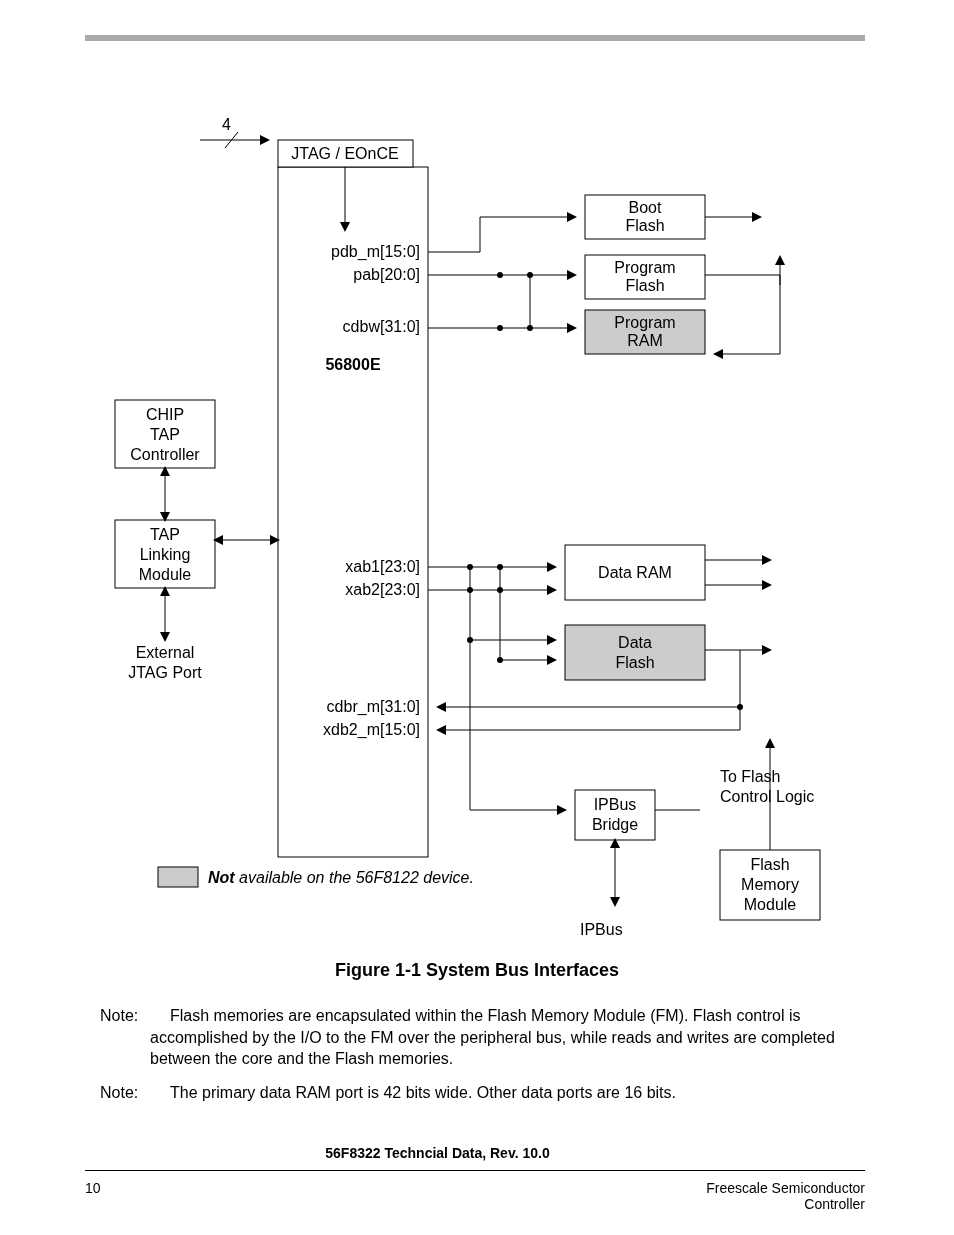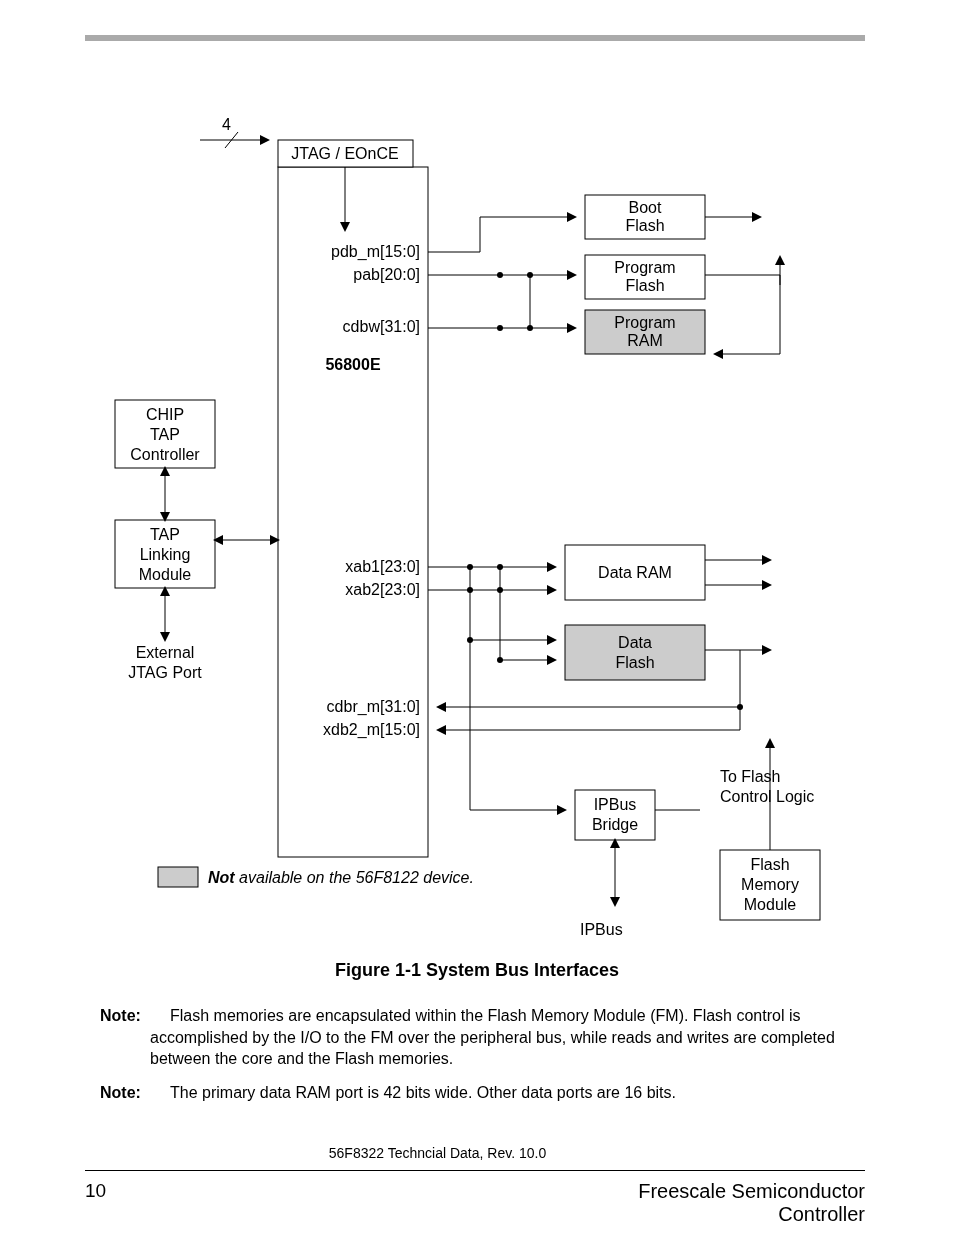--- a/index.html
+++ b/index.html
@@ -5,26 +5,26 @@
   html,body{margin:0;padding:0;background:#fff;font-family:Arial,Helvetica,sans-serif;color:#000}
   .page{width:954px;height:1235px;position:relative;margin:0 auto;background:#fff}
   .topbar{position:absolute;left:85px;top:35px;width:780px;height:6px;background:#aaa}
   .svgwrap{position:absolute;left:0;top:0}
   svg text{font-family:Arial,Helvetica,sans-serif}
   .lab{font-size:16px}
   .lab-r{font-size:16px;text-anchor:end}
   .lab-b{font-size:16px;font-weight:bold}
   .caption{position:absolute;left:0;width:954px;text-align:center;font-weight:bold;font-size:18px}
   .notes{position:absolute;left:100px;width:760px;font-size:16px;line-height:1.35}
-  .notes .nl{font-weight:bold;float:left;width:70px}
+  .notes .nl{font-weight:normal;float:left;width:70px}
   .notes .nt{margin-left:50px}
-  .footer-title{position:absolute;left:0;width:875px;text-align:center;font-weight:normal;font-size:14px}
+  .footer-title{position:absolute;left:0;width:875px;text-align:center;font-weight:bold;font-size:14px}
   .hr{position:absolute;left:85px;width:780px;height:1px;background:#000}
-  .pgnum{position:absolute;left:85px;font-size:19px}
-  .pgright{position:absolute;right:89px;font-size:20px;text-align:right}
+  .pgnum{position:absolute;left:85px;font-size:14px}
+  .pgright{position:absolute;right:89px;font-size:14px;text-align:right}
 </style>
 </head>
 <body>
 
 <div class="page">
   <div class="topbar"></div>
 
   <svg class="svgwrap" width="954" height="1000">
     <defs>
       <marker id="ah" markerWidth="10" markerHeight="10" refX="8" refY="5" orient="auto">

